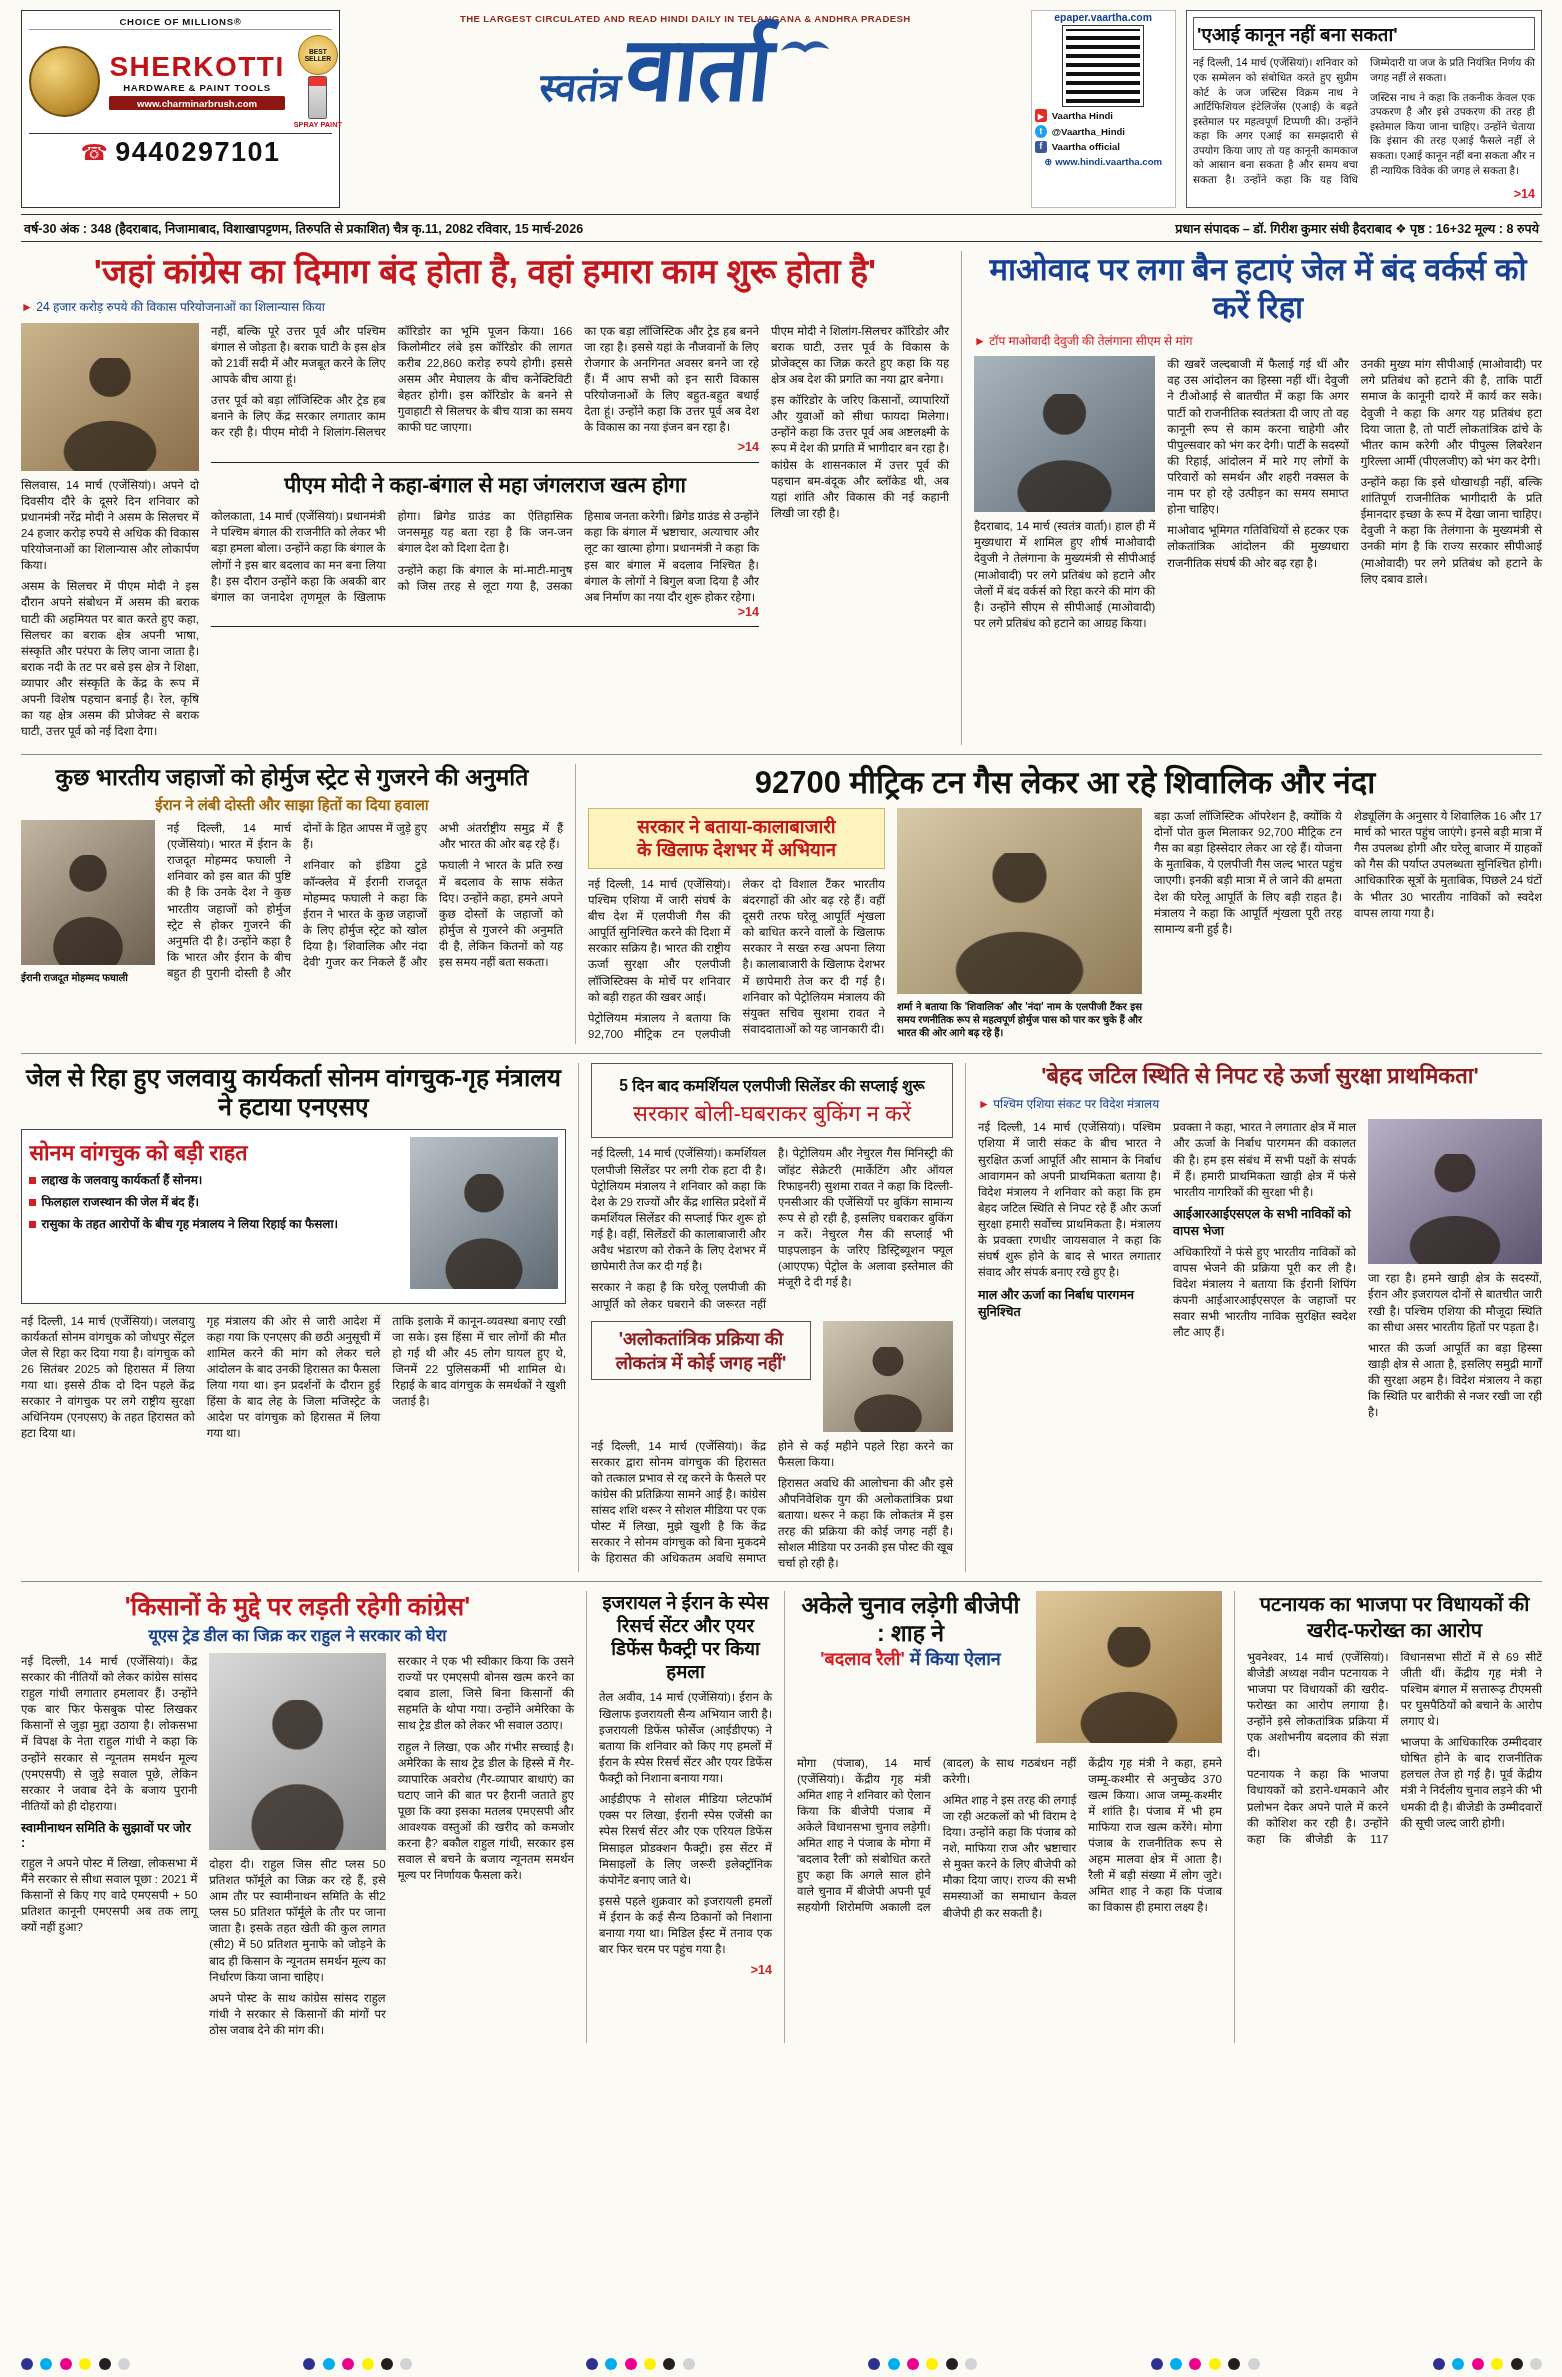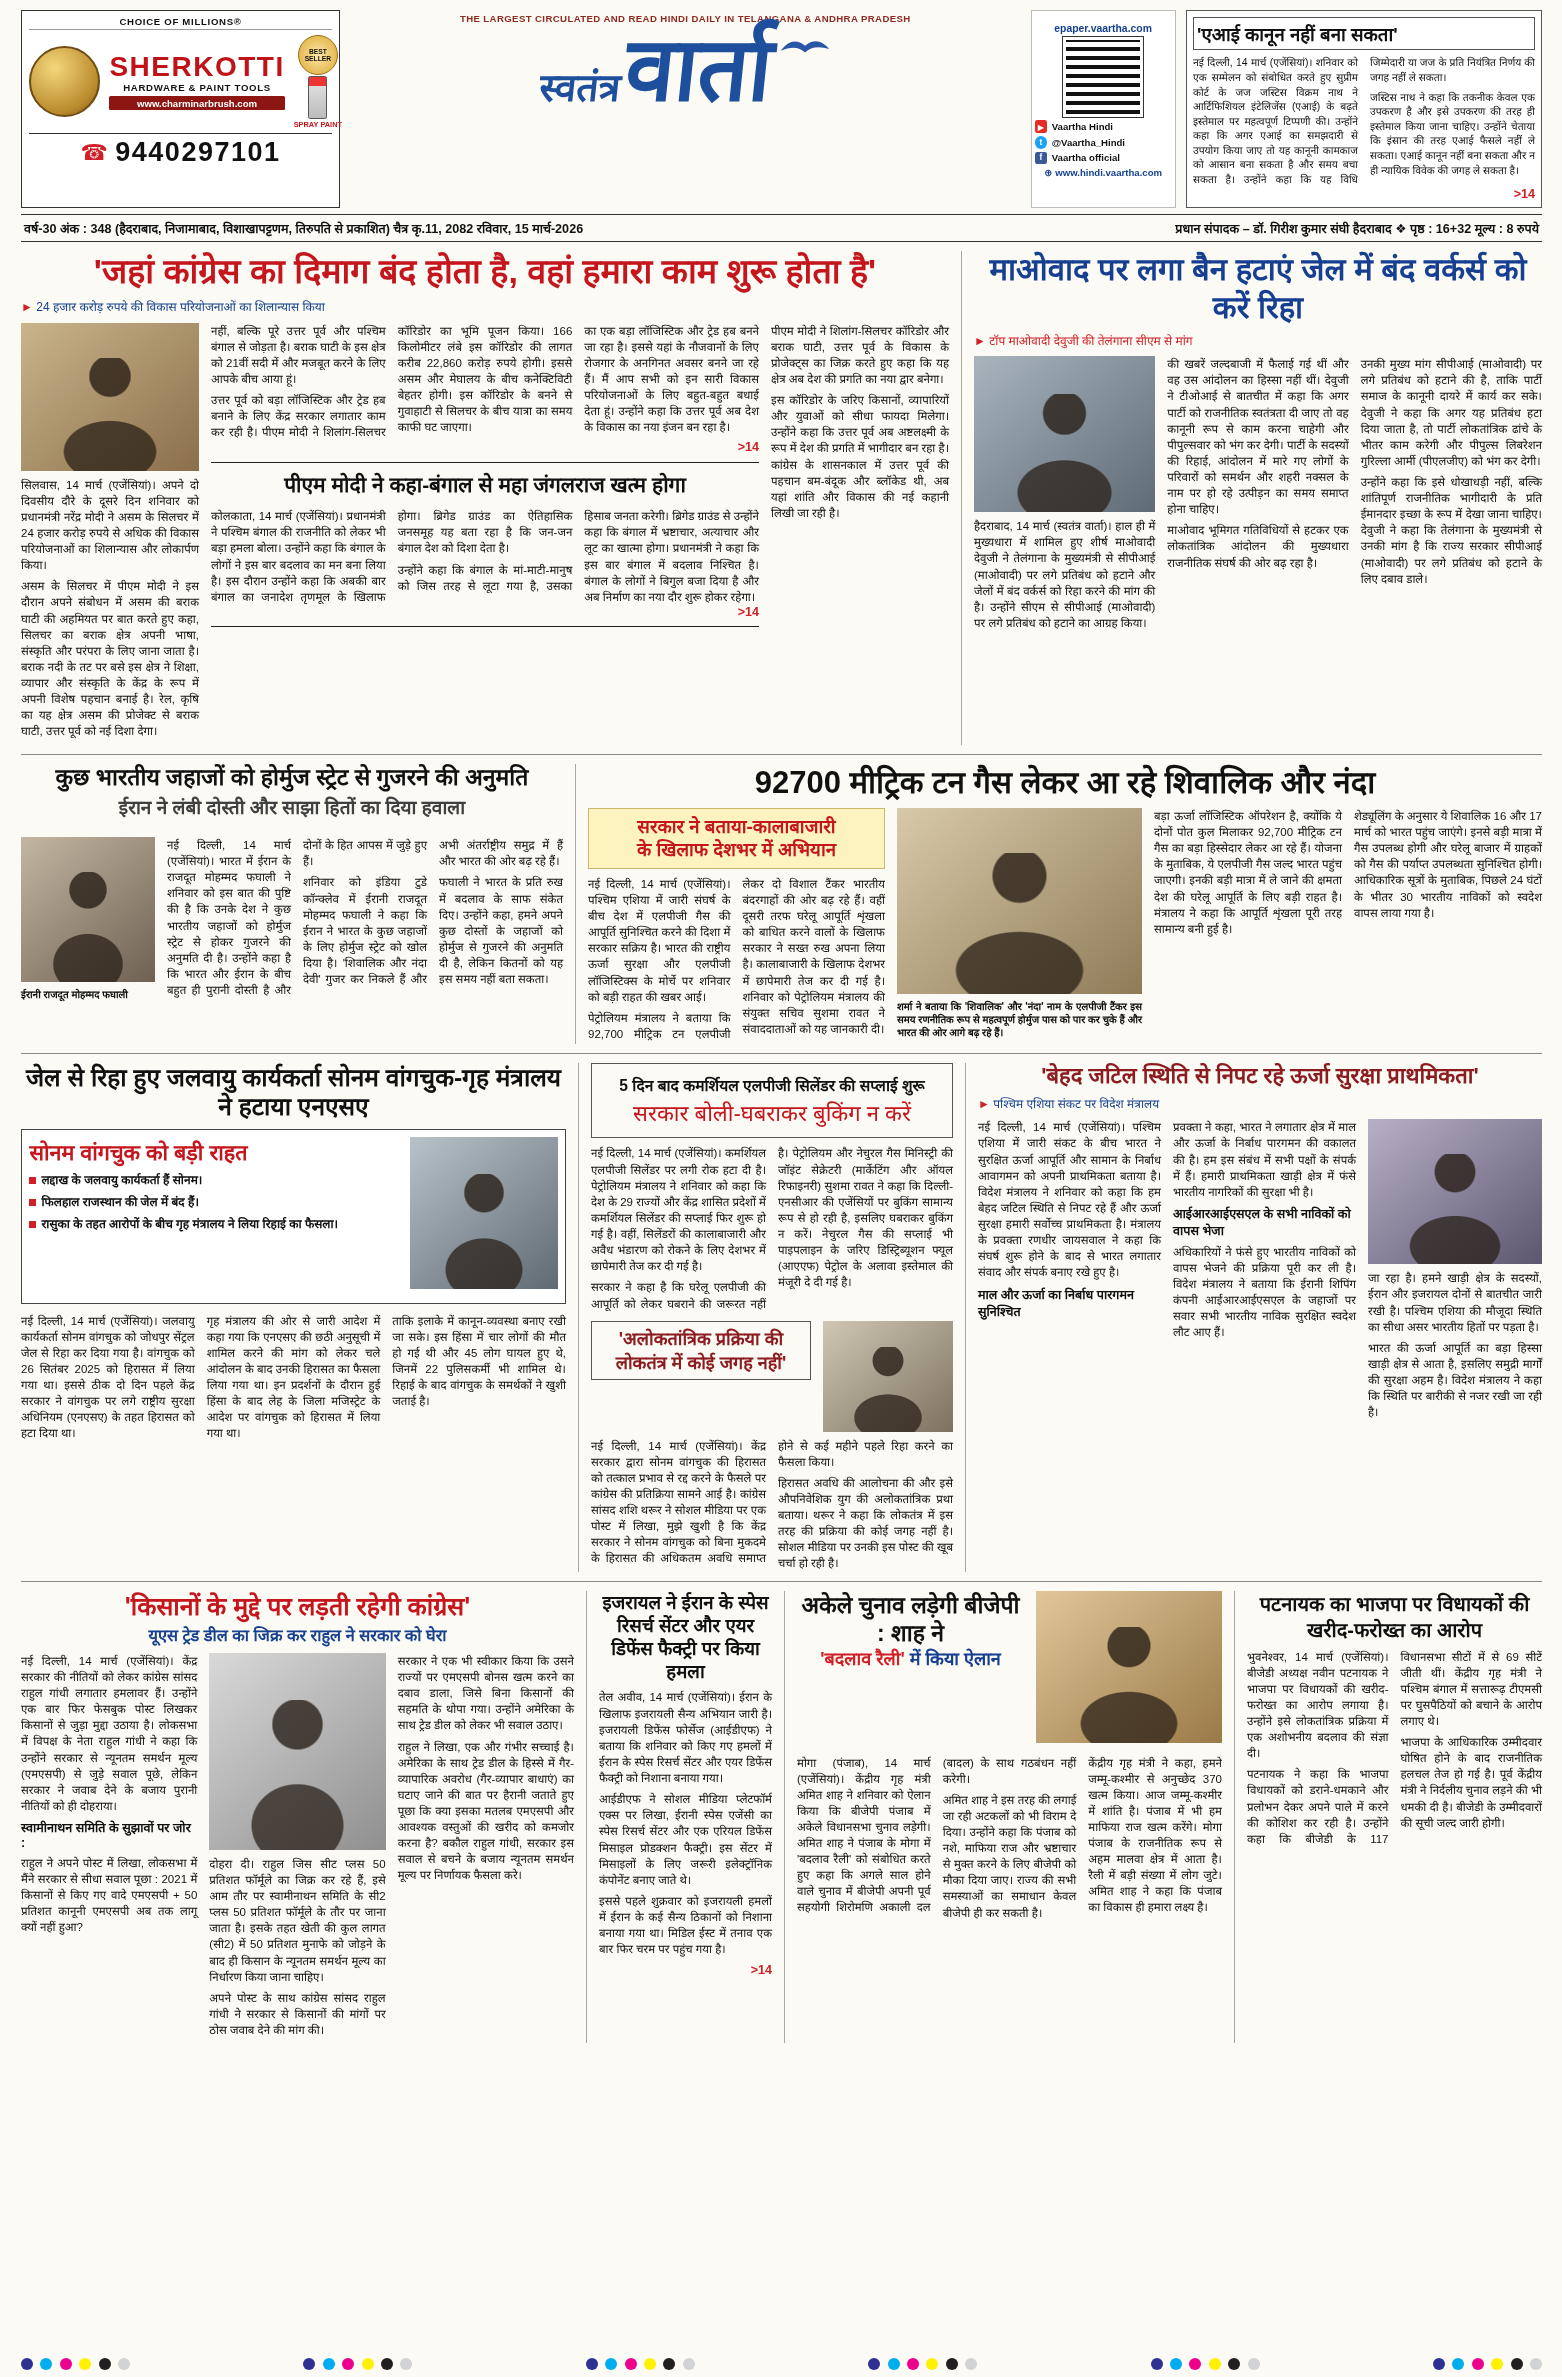--- a/index.html
+++ b/index.html
@@ -34,21 +34,21 @@
 .spray-label{font-size:7.4px;font-weight:bold;color:#c01318}
 .phone-strip{border-top:1.5px solid #333;display:flex;align-items:center;justify-content:center;gap:7.4px;padding-top:3px}
 .phone-icon{color:#d01f26;font-size:22px}
 .phone-num{font-size:27px;font-weight:bold;letter-spacing:1.5px}
 .mast-center{flex:1;display:flex;flex-direction:column;align-items:center;padding-top:3px}
 .tagline{font-size:9.6px;font-weight:bold;color:#8e2a22;letter-spacing:0.4px}
 .logo-wrap{display:flex;align-items:flex-end;gap:6px;margin-top:3px;color:#1d4f9c}
 .logo-small{font-size:39px;font-weight:bold;transform:skewX(-6deg)}
 .logo-big{font-size:89px;font-weight:bold;line-height:.95;transform:skewX(-6deg)}
 .bird{width:52px;height:27px;margin-bottom:52px}
-.qr-box{width:145px;display:flex;flex-direction:column;align-items:center;gap:3px;border:0.7px solid #bbb;padding:12px 3px;background:#fff}
+.qr-box{width:145px;display:flex;flex-direction:column;align-items:center;gap:3px;border:0.7px solid #bbb;padding:1px 3px;background:#fff}
 .qr-top{font-size:10.4px;font-weight:bold;color:#16418f}
 .qr-code{width:80px;height:80px;background:
  repeating-linear-gradient(0deg,#111 0 4.5px,#fff 4.5px 9px),
  repeating-linear-gradient(90deg,rgba(17,17,17,.85) 0 4.5px,rgba(255,255,255,.85) 4.5px 9px);border:3px solid #fff;outline:0.7px solid #333}
 .social-row{display:flex;align-items:center;gap:4.5px;width:100%;font-size:9.6px;font-weight:bold}
 .s-icon{width:12.6px;height:12.6px;border-radius:2.2px;color:#fff;font-size:8.2px;display:flex;align-items:center;justify-content:center;flex:none}
 .s-yt{background:#e52d27}.s-tw{background:#1da1f2;border-radius:50%}.s-fb{background:#3b5998}
 .qr-bottom{font-size:9.6px;font-weight:bold;color:#16418f;display:flex;gap:3px;align-items:center}
 .ai-box{width:356px;border:1.1px solid #555;padding:6px;background:#fff}
 .ai-box h2{font-size:18.6px;text-align:left;border:1.1px solid #555;padding:3px;margin-bottom:6px}
@@ -57,21 +57,21 @@
 .date-bar{display:flex;justify-content:space-between;align-items:center;border-top:1.5px solid #333;border-bottom:1.5px solid #333;margin-top:6px;padding:4.5px 3px;font-size:12.6px;font-weight:bold}
 
 .hl-red{color:#c4161c}
 .hl-blue{color:#163f92}
 .hl-maroon{color:#8c1c20}
 .story h1{text-align:center;line-height:1.2}
 .h-modi{font-size:34px;margin-bottom:3px}
 .h-maoist{font-size:31px;margin-bottom:4.5px}
 .h-gas{font-size:31px;margin-bottom:7.4px}
 .h-iran{font-size:23px}
-.h-sub-red{color:#404040;font-size:19px;font-weight:bold;text-align:center;margin:3px 0 17px}
+.h-sub-red{color:#a16207;font-size:15px;font-weight:bold;text-align:center;margin:3px 0 6px}
 .h-wang{font-size:24.5px;margin-bottom:7.4px}
 .h-lpg-top{font-size:15.6px;font-weight:bold}
 .h-lpg{font-size:22px;color:#c4161c;margin-top:1.5px}
 .h-energy{font-size:22px;margin-bottom:3px}
 .h-rahul{font-size:25px}
 .h-sub-blue{color:#16418f;font-size:16.3px;font-weight:bold;text-align:center;margin:3px 0 7.4px}
 .h-israel{font-size:18.6px;text-align:center;margin-bottom:6px;line-height:1.25}
 .h-bjp1{font-size:23px;line-height:1.25}
 .h-bjp2{font-size:18px;line-height:1.25}
 .h-pat{font-size:20px;text-align:center;margin-bottom:6px;line-height:1.3}

